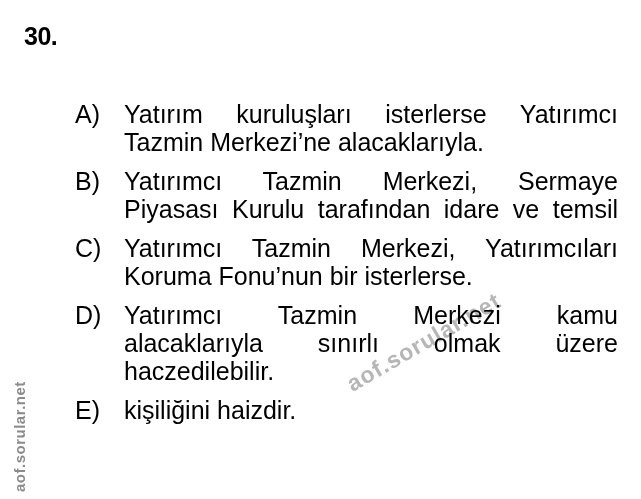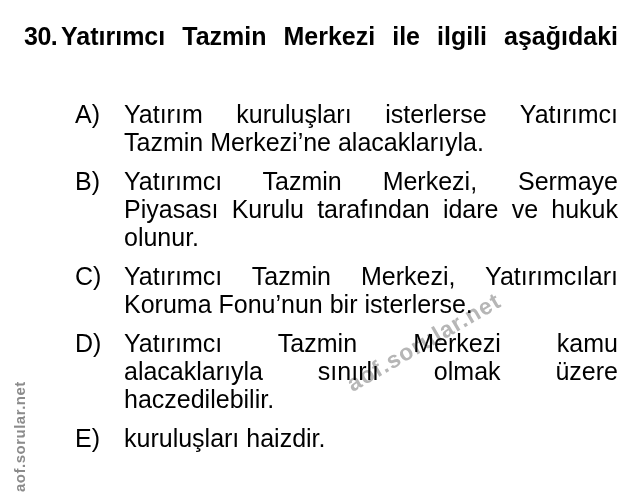--- a/index.html
+++ b/index.html
@@ -79,39 +79,37 @@
 
   <div class="watermark wm-diagonal">aof.sorular.net</div>
 
   <div class="watermark wm-vertical">aof.sorular.net</div>
 
   <div class="content">
 
     <div class="q-number">30.</div>
 
     <div class="q-text">
-      <div class="ln j">Yatırımcı Tazmin Merkezi ile ilgili aşağıdaki</div>
     </div>
 
     <div class="options">
 
       <div class="opt">
         <div class="opt-label">A)</div>
         <div class="opt-text">
           <div class="ln j">Yatırım kuruluşları isterlerse Yatırımcı</div>
           <div class="ln">Tazmin Merkezi’ne alacaklarıyla.</div>
         </div>
       </div>
 
       <div class="opt">
         <div class="opt-label">B)</div>
         <div class="opt-text">
           <div class="ln j">Yatırımcı Tazmin Merkezi, Sermaye</div>
-          <div class="ln j">Piyasası Kurulu tarafından idare ve hukuk</div>
-          <div class="ln">olunur.</div>
+          <div class="ln j">Piyasası Kurulu tarafından idare ve temsil</div>
         </div>
       </div>
 
       <div class="opt">
         <div class="opt-label">C)</div>
         <div class="opt-text">
           <div class="ln j">Yatırımcı Tazmin Merkezi, Yatırımcıları</div>
           <div class="ln">Koruma Fonu’nun bir isterlerse.</div>
         </div>
       </div>
@@ -121,19 +119,19 @@
         <div class="opt-text">
           <div class="ln j">Yatırımcı Tazmin Merkezi kamu</div>
           <div class="ln j">alacaklarıyla sınırlı olmak üzere</div>
           <div class="ln">haczedilebilir.</div>
         </div>
       </div>
 
       <div class="opt">
         <div class="opt-label">E)</div>
         <div class="opt-text">
-          <div class="ln">kuruluşları haizdir.</div>
+          <div class="ln">kişiliğini haizdir.</div>
         </div>
       </div>
 
     </div>
   </div>
 </div>
 
 </body></html>

